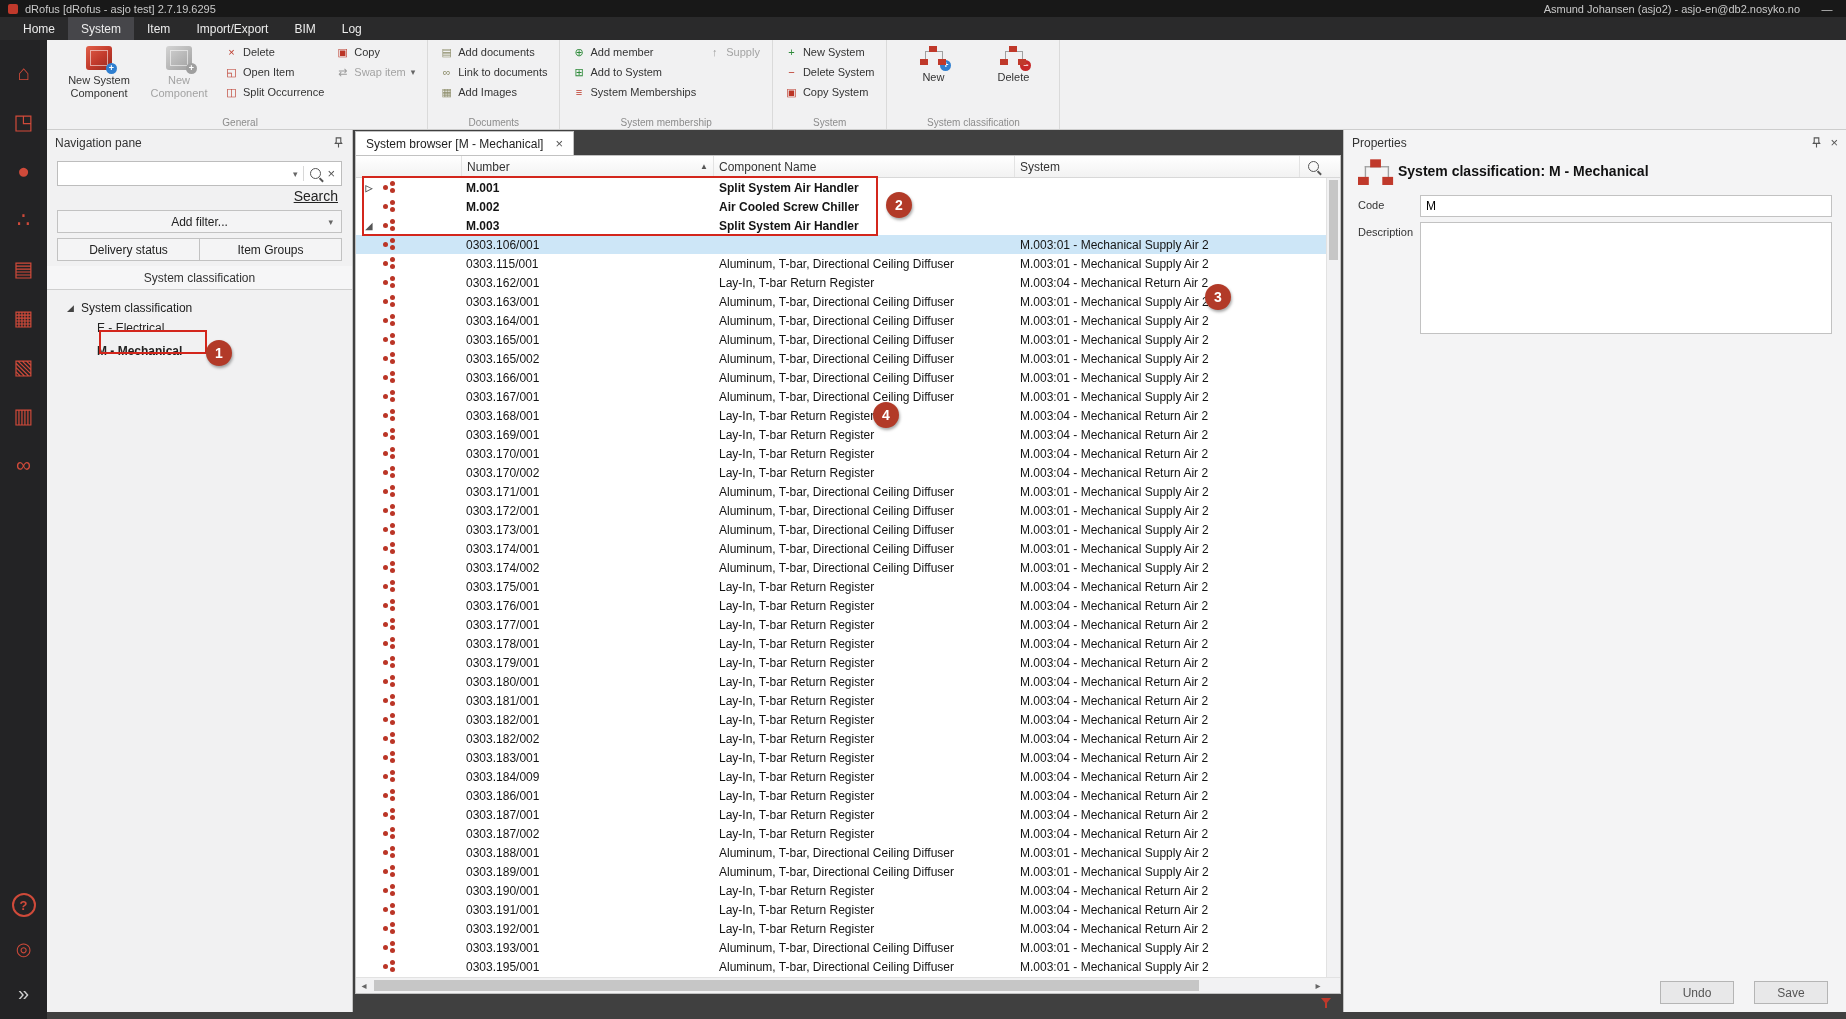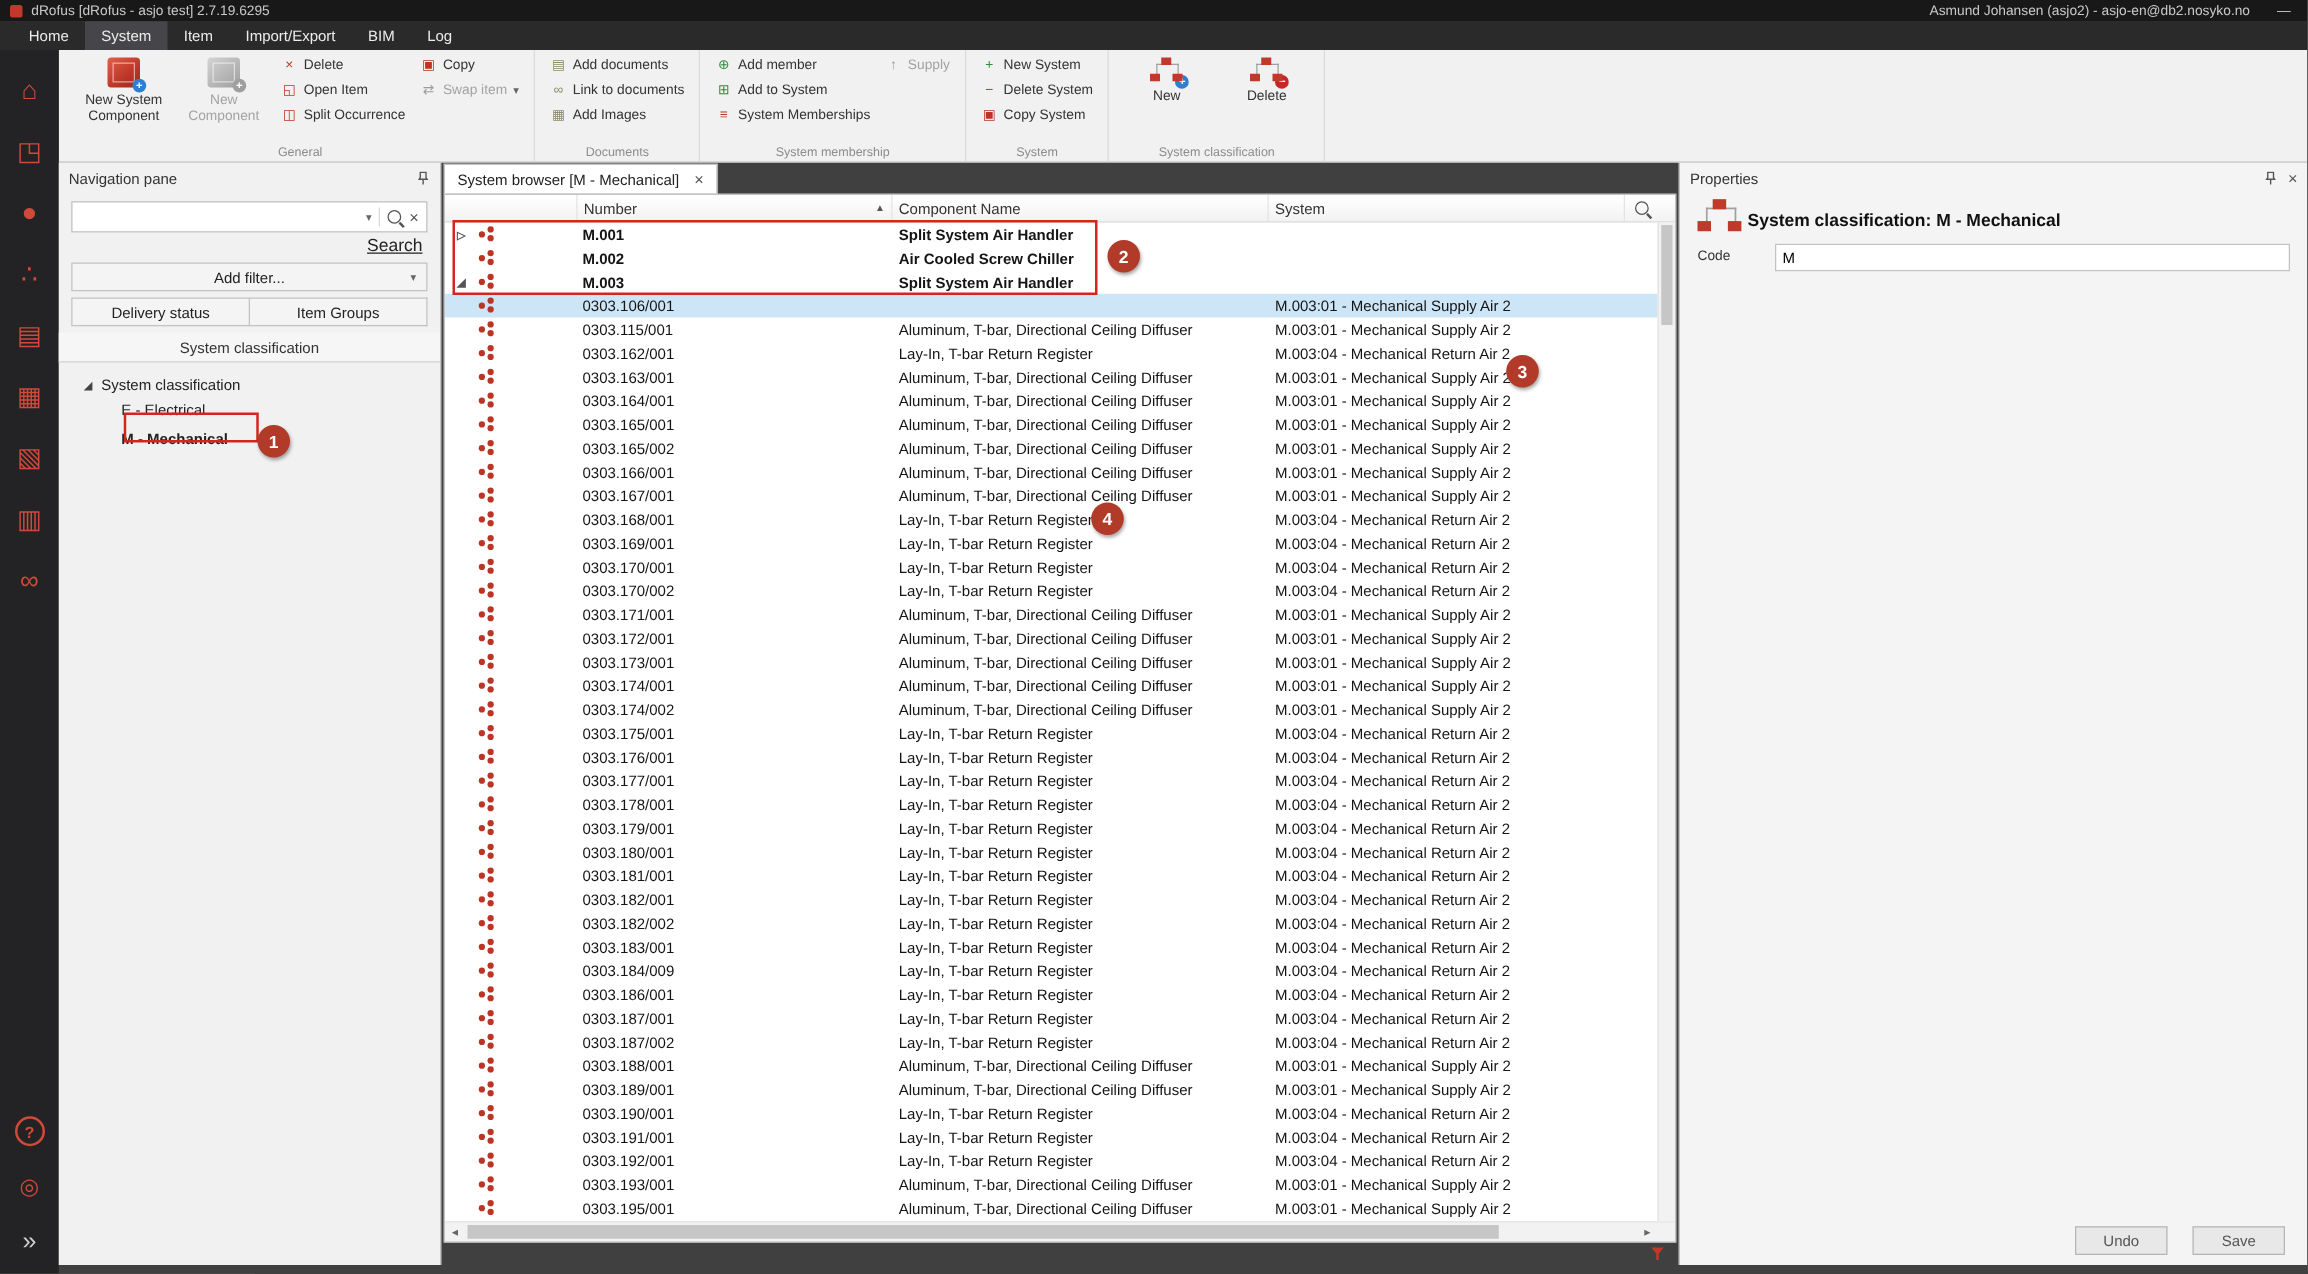--- a/index.html
+++ b/index.html
@@ -137,21 +137,21 @@
   .main-bottom{height:18px;display:flex;justify-content:flex-end;align-items:center;
     padding-right:8px;flex:0 0 auto;}
   .funnel{position:relative;width:12px;height:12px;display:inline-block;}
   .funnel::before{content:"";position:absolute;top:1px;left:0;border-left:5px solid transparent;
     border-right:5px solid transparent;border-top:6px solid #c0392b;}
   .funnel::after{content:"";position:absolute;top:6px;left:4px;width:2px;height:5px;background:#c0392b;}
 
   
   .propspane{position:absolute;left:1343px;top:130px;width:503px;bottom:7px;background:#f4f4f5;
     border-left:1px solid #c2c2c2;box-sizing:border-box;font-size:12px;}
-  .props-title-row{display:flex;align-items:flex-end;gap:14px;padding:8px 14px 6px;}
+  .props-title-row{display:flex;align-items:flex-start;gap:14px;padding:8px 14px 6px;}
   .org.lg{transform:scale(1.35);transform-origin:left center;}
   .props-title{font-size:14px;font-weight:bold;color:#111;}
   .field-row{display:flex;align-items:flex-start;margin:5px 14px;}
   .field-label{width:62px;font-size:11px;color:#333;padding-top:4px;flex:0 0 auto;}
   .field-input{flex:1;height:22px;border:1px solid #c2c2c2;background:#fff;font-size:12px;
     padding:0 5px;box-sizing:border-box;font-family:inherit;outline:none;}
   .field-textarea{flex:1;height:112px;border:1px solid #c2c2c2;background:#fff;resize:none;
     font-family:inherit;font-size:12px;box-sizing:border-box;outline:none;}
   .props-buttons{position:absolute;right:18px;bottom:8px;display:flex;gap:20px;justify-content:space-between;}
   .pbtn{width:74px;height:23px;background:#e8e8e9;border:1px solid #b5b5b5;font-size:12px;
@@ -797,20 +797,24 @@
       <span class="xicon">×</span>
     </div>
     <div class="props-title-row">
       <span class="org lg"></span>
       <span class="props-title">System classification: M - Mechanical</span>
     </div>
     <div class="field-row">
       <span class="field-label">Code</span>
       <input class="field-input" value="M" style="">
     </div>
+    <div class="field-row">
+      <span class="field-label">Description</span>
+      <textarea class="field-textarea" style=""></textarea>
+    </div>
     <div class="props-buttons">
       <div class="pbtn">Undo</div>
       <div class="pbtn">Save</div>
     </div>
   </div>
 
   <div class="ann-box" style="left:99px;top:330px;width:108px;height:24px;"></div>
   <div class="ann-box" style="left:362px;top:176px;width:516px;height:60px;"></div>
   <div class="ann-circle" style="left:206px;top:340px;">1</div>
   <div class="ann-circle" style="left:886px;top:192px;">2</div>

